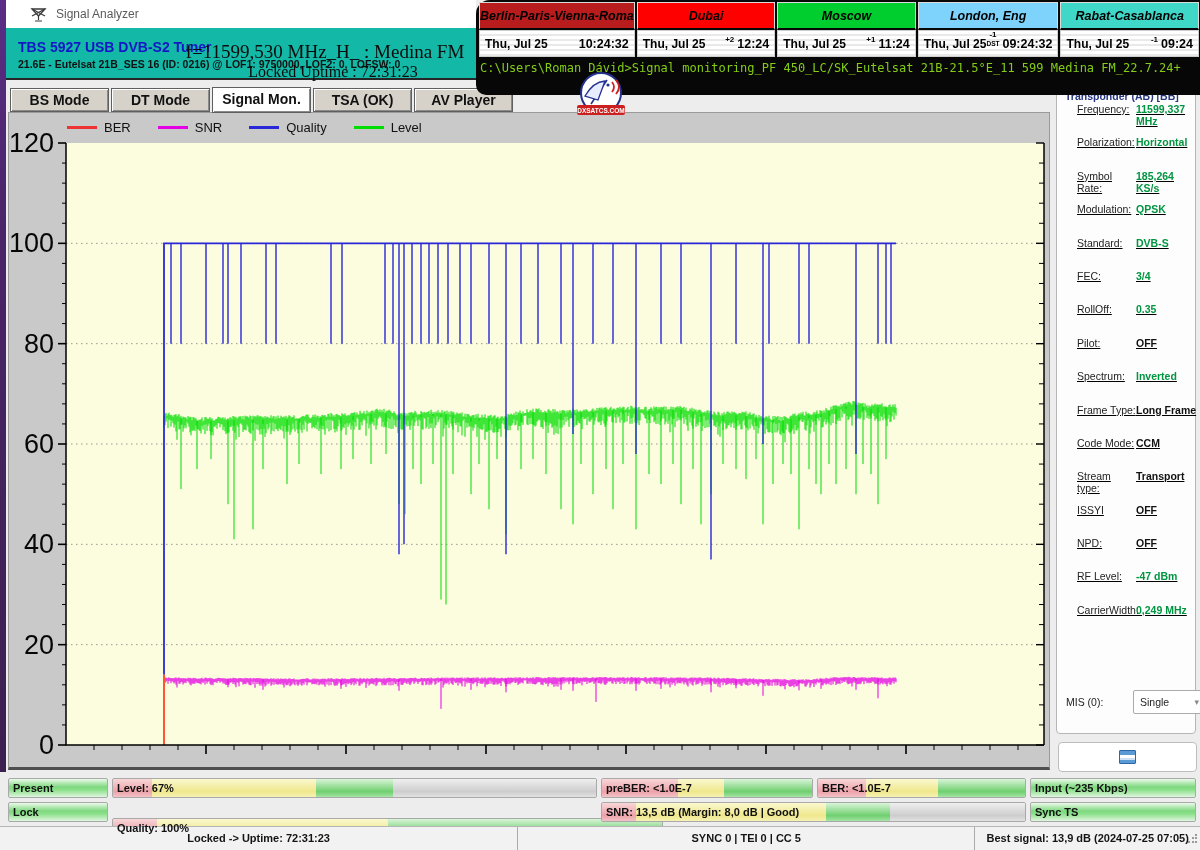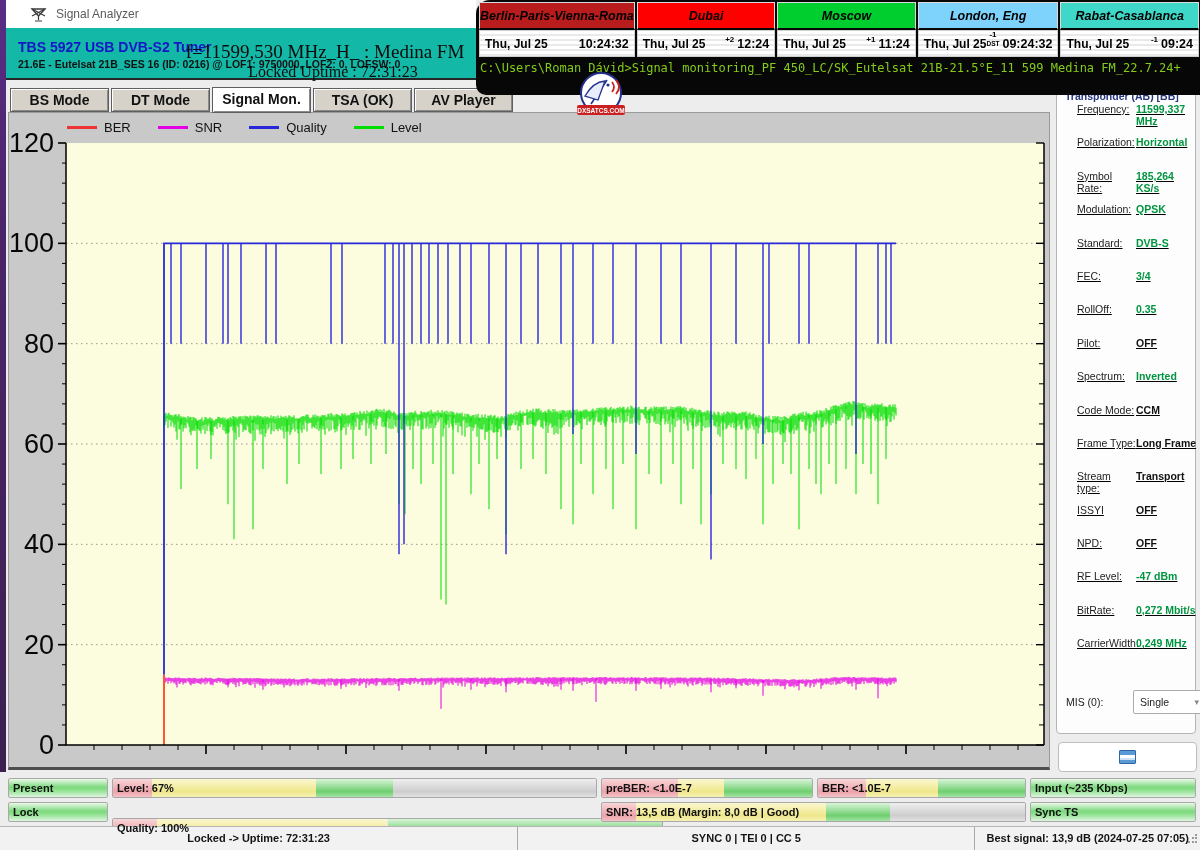--- a/index.html
+++ b/index.html
@@ -370,46 +370,42 @@
         </div>
         <div class="param-row">
           <span class="param-label">Pilot:</span>
           <span class="param-value">OFF</span>
         </div>
         <div class="param-row">
           <span class="param-label">Spectrum:</span>
           <span class="param-value green">Inverted</span>
         </div>
         <div class="param-row">
+          <span class="param-label">Frame Type:</span>
+          <span class="param-value">Long Frame</span>
+        </div>
+        <div class="param-row">
           <span class="param-label">Code Mode:</span>
           <span class="param-value">CCM</span>
         </div>
         <div class="param-row">
-          <span class="param-label">Frame Type:</span>
-          <span class="param-value">Long Frame</span>
-        </div>
-        <div class="param-row">
           <span class="param-label">Stream type:</span>
           <span class="param-value">Transport</span>
         </div>
         <div class="param-row">
           <span class="param-label">ISSYI</span>
           <span class="param-value">OFF</span>
         </div>
         <div class="param-row">
           <span class="param-label">NPD:</span>
           <span class="param-value">OFF</span>
         </div>
         <div class="param-row">
           <span class="param-label">RF Level:</span>
           <span class="param-value green">-47 dBm</span>
-        </div>
-        <div class="param-row">
-          <span class="param-label">BitRate:</span>
-          <span class="param-value green">0,272 Mbit/s</span>
         </div>
         <div class="param-row">
           <span class="param-label">CarrierWidth:</span>
           <span class="param-value green">0,249 MHz</span>
         </div>
       </div>
     <div id="mis-row">
       <span class="param-label">MIS (0):</span>
       <div id="mis-dropdown">
         <span id="mis-value">Single</span>

